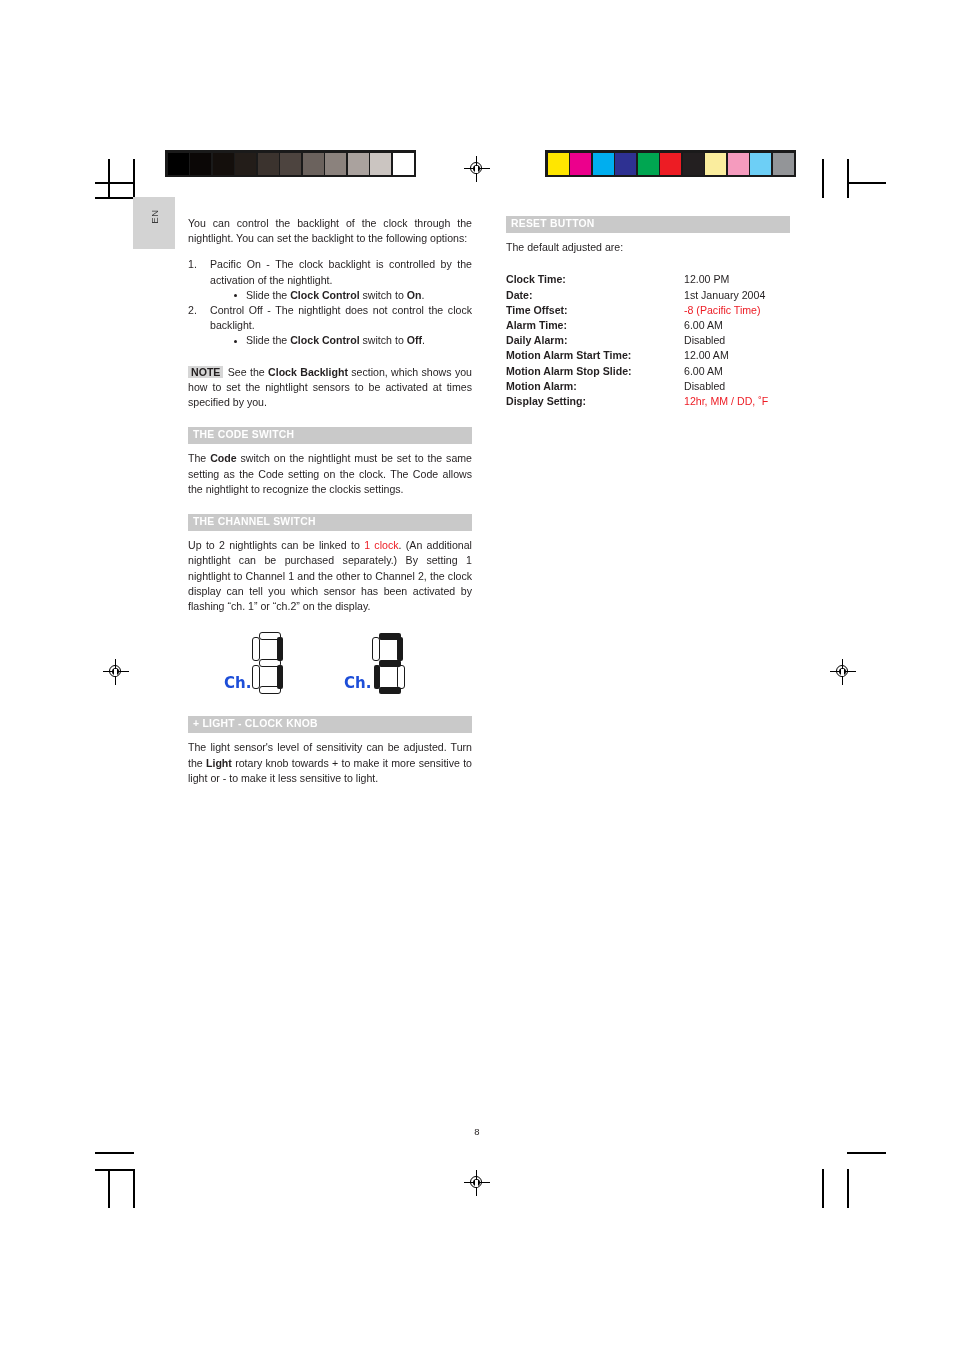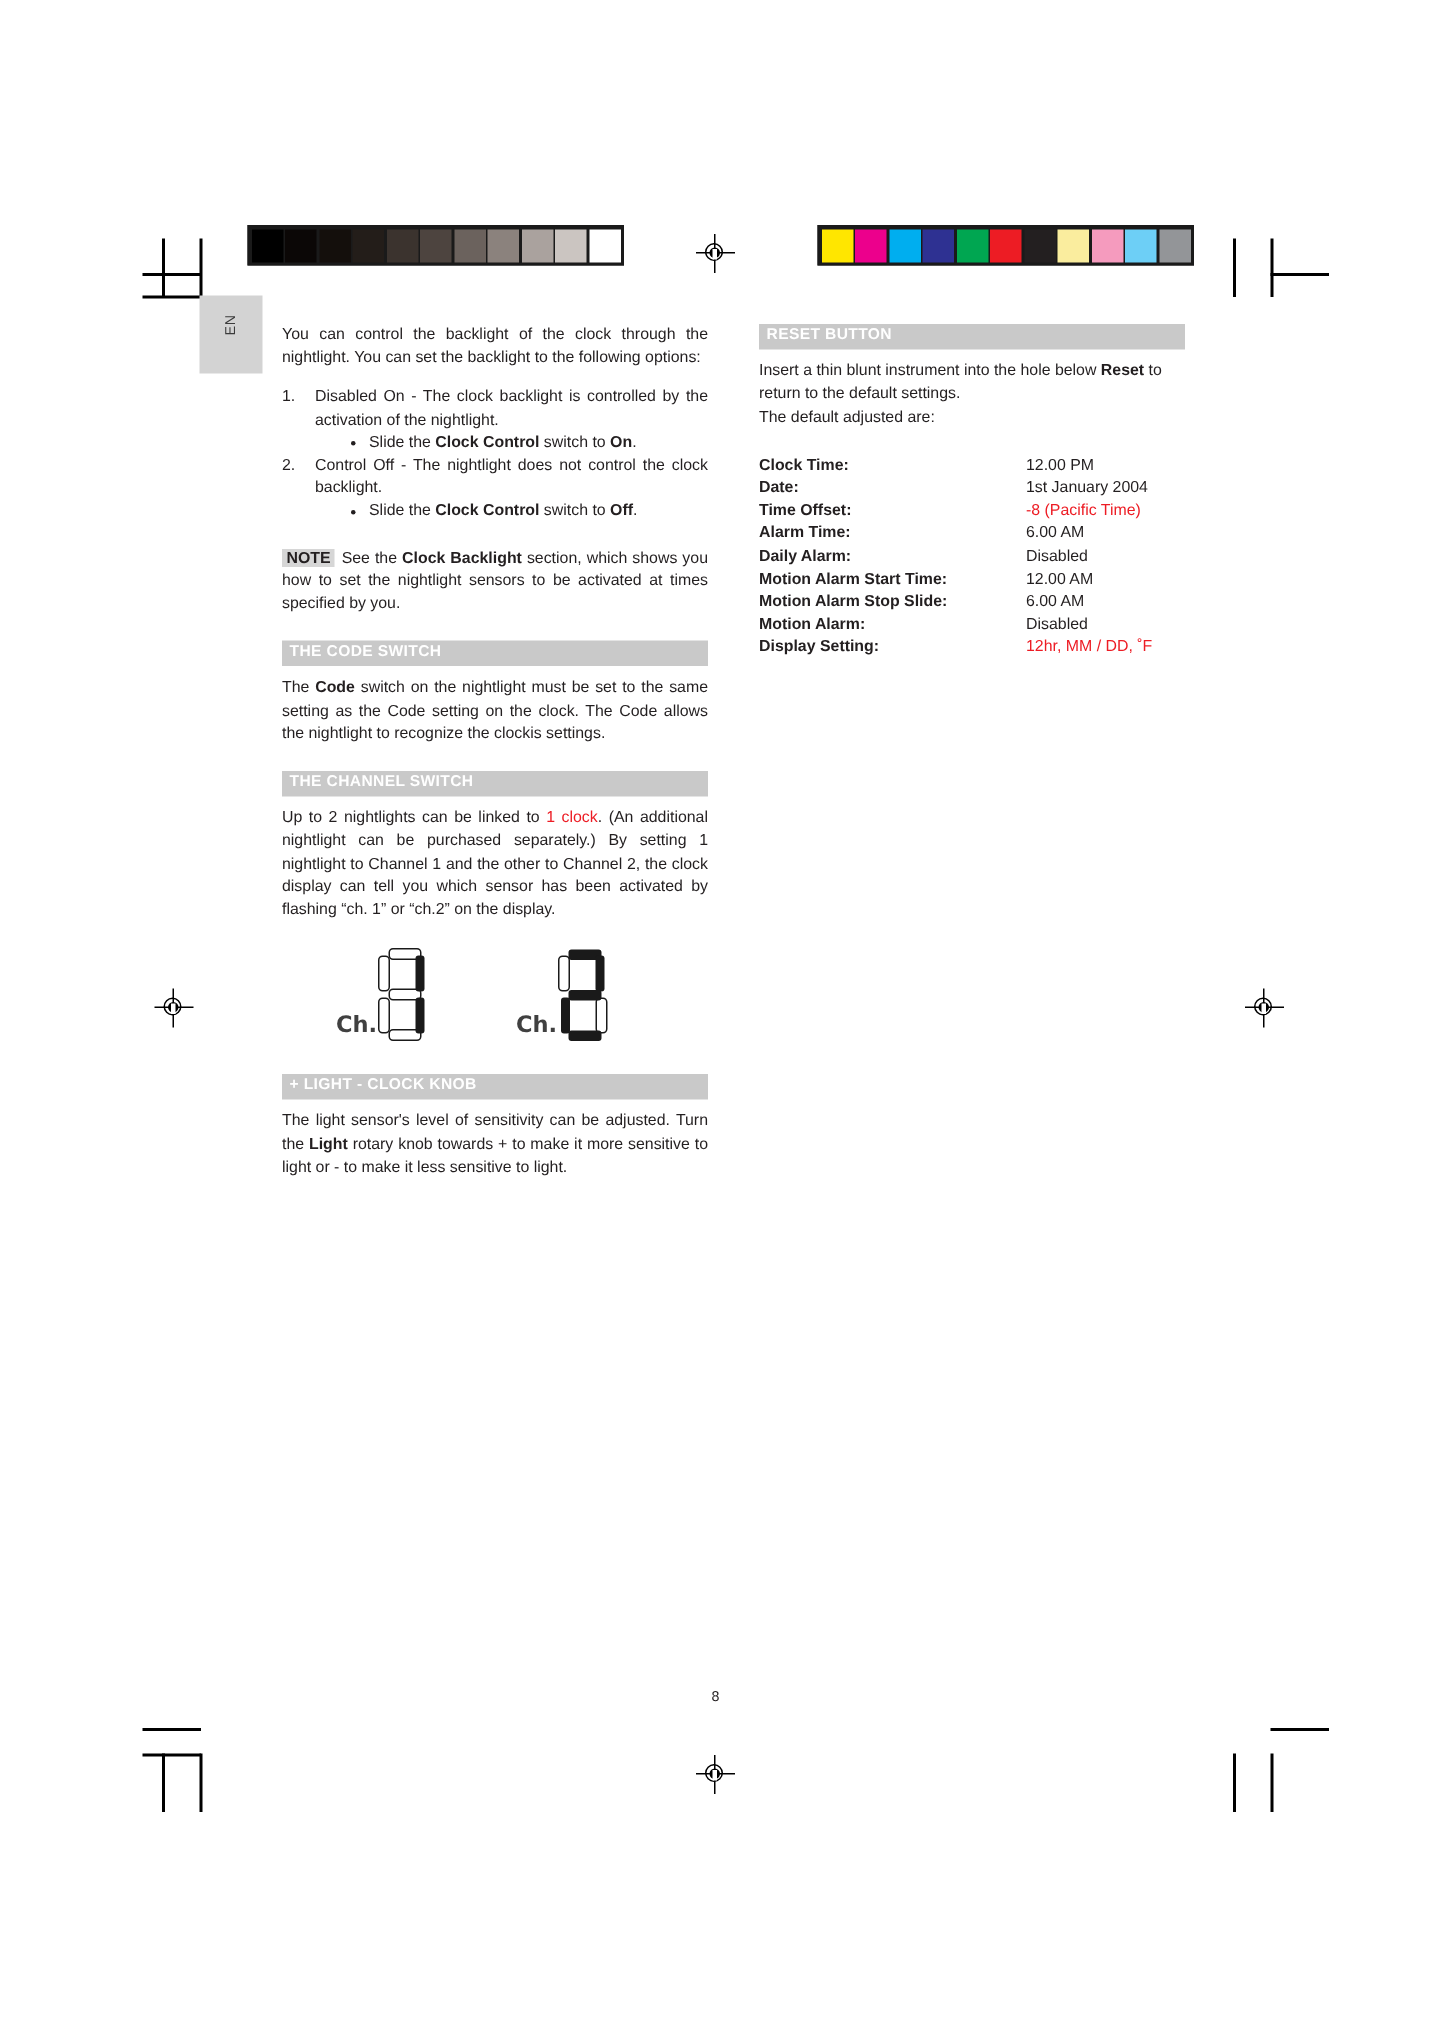--- a/index.html
+++ b/index.html
@@ -158,21 +158,21 @@
   .lcd-row {
     position: relative;
     height: 82px;
     margin-top: 14px;
   }
   .lcd-group { position: absolute; display: flex; align-items: flex-end; }
   .lcd-group .ch-label {
     font-family: "DejaVu Sans", sans-serif;
     font-size: 15px;
     font-weight: 600;
-    color: #404040;
+    color: #1d4ed8;
     line-height: 1;
     padding-bottom: 3px;
   }
   .seg-digit {
     position: relative;
     width: 36px;
     height: 62px;
     margin-left: 1px;
   }
   .seg-digit .seg { position: absolute; background: #1a1a1a; }
@@ -285,21 +285,21 @@
 
 <div class="col col-left">
 
 
 
   <p class="body">You can control the backlight of the clock through the nightlight. You can set the backlight to the following options:</p>
 
   <ol class="numlist">
     <li>
       <span class="num">1.</span>
-      <span>Disabled On - The clock backlight is controlled by the activation of the nightlight.</span>
+      <span>Pacific On - The clock backlight is controlled by the activation of the nightlight.</span>
       <ul class="bullets">
         <li><span>Slide the </span><b>Clock Control</b><span> switch to </span><b>On</b><span>.</span></li>
       </ul>
     </li>
     <li>
       <span class="num">2.</span>
       <span>Control Off - The nightlight does not control the clock backlight.</span>
       <ul class="bullets">
         <li><span>Slide the </span><b>Clock Control</b><span> switch to </span><b>Off</b><span>.</span></li>
       </ul>
@@ -349,21 +349,20 @@
 
   <div class="sec-head" style="margin-top:6px;">+ LIGHT - CLOCK KNOB</div>
   <p class="body"><span>The light sensor's level of sensitivity can be adjusted. Turn the </span><b>Light</b><span> rotary knob towards + to make it more sensitive to light or - to make it less sensitive to light.</span></p>
 
 </div>
 
 <div class="col col-right">
 
   <div class="sec-head first">RESET BUTTON</div>
 
-  <p><span>Insert a thin blunt instrument into the hole below </span><b>Reset</b><span> to return to the default settings.</span></p>
   <p>The default adjusted are:</p>
 
   <table class="settings" style="margin-top:17px;">
     <tbody id="settings-body">
         <tr>
           <td class="k">Clock Time:</td>
           <td class="v" style="color: rgb(35, 31, 32);">12.00 PM</td>
         </tr>
         <tr>
           <td class="k">Date:</td>

